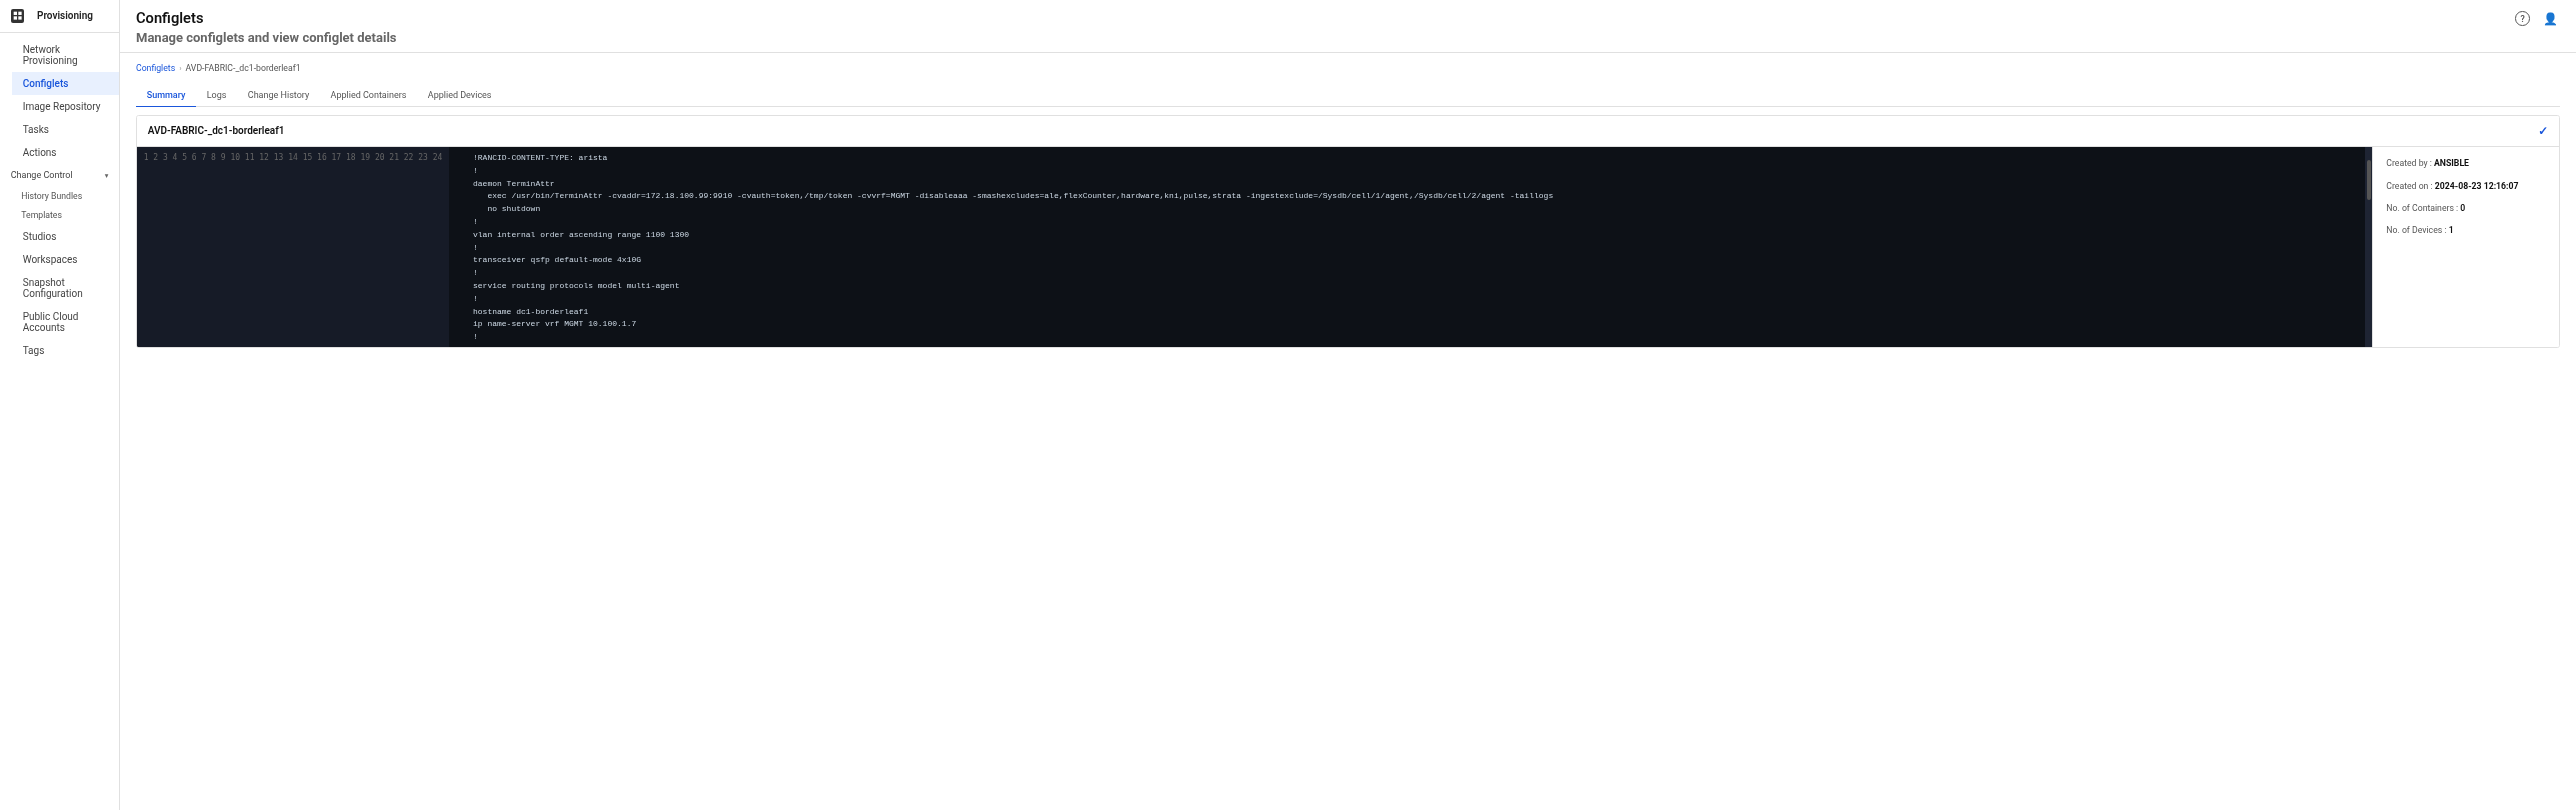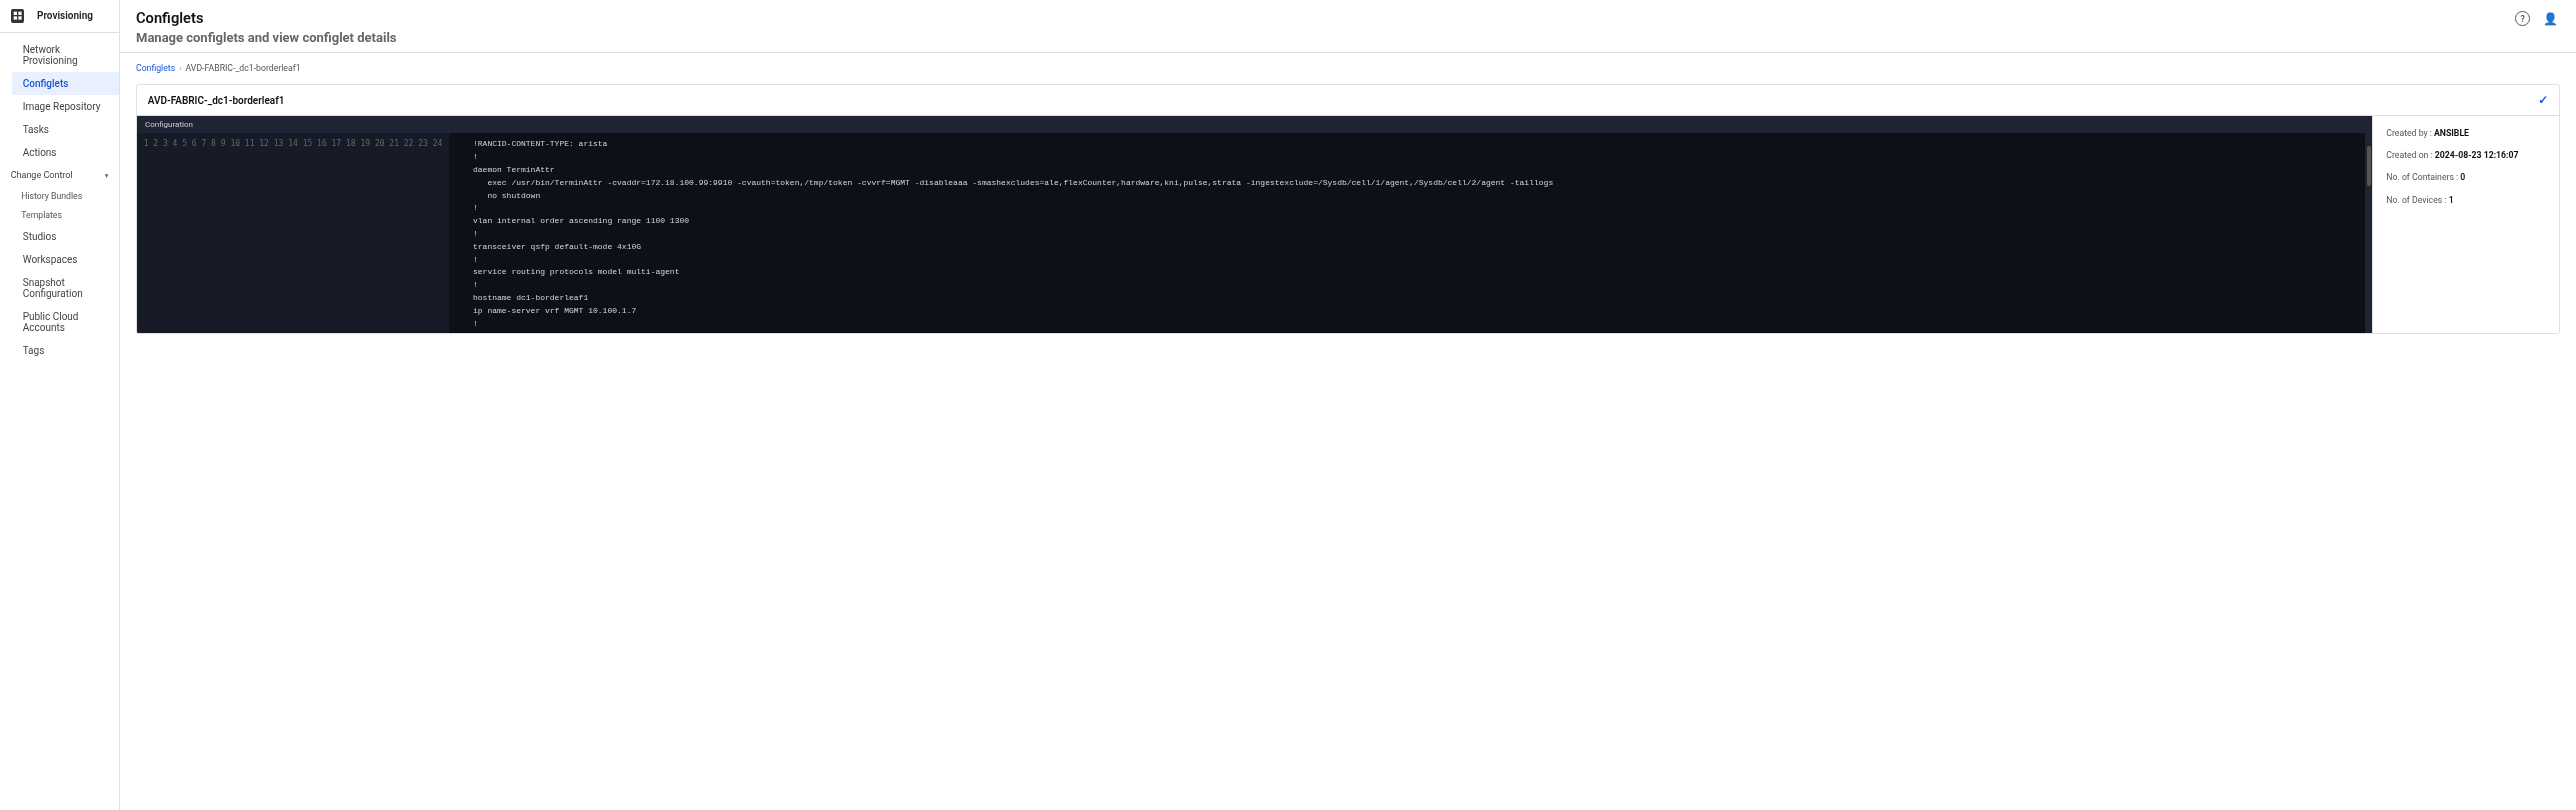--- a/index.html
+++ b/index.html
@@ -140,29 +140,45 @@
     </div>
   </div>
 
   <div class="content">
     <div class="breadcrumb">
       <a class="breadcrumb-link">Configlets</a>
       <span class="breadcrumb-sep">›</span>
       <span class="breadcrumb-current">AVD-FABRIC-_dc1-borderleaf1</span>
     </div>
 
+    <div class="tabs">
+      <div class="tab active">
+        <span>Summary</span>
+      </div>
+      <div class="tab">
+        <span>Logs</span>
+      </div>
+      <div class="tab">
+        <span>Change History</span>
+      </div>
+      <div class="tab">
+        <span>Applied Containers</span>
+      </div>
+      <div class="tab">
+        <span>Applied Devices</span>
+      </div>
+    </div>
 
     <div class="card">
       <div class="card-header">
         <span class="card-title">AVD-FABRIC-_dc1-borderleaf1</span>
         <span class="card-check" style="color:#1a56db;font-size:12px;font-weight:bold;">✓</span>
       </div>
       <div class="card-body">
         <div class="config-block">
-          <div class="config-header">Configuration</div>
           <div class="config-content">
             <div class="line-numbers" id="line-numbers-container">1
 2
 3
 4
 5
 6
 7
 8
 9

